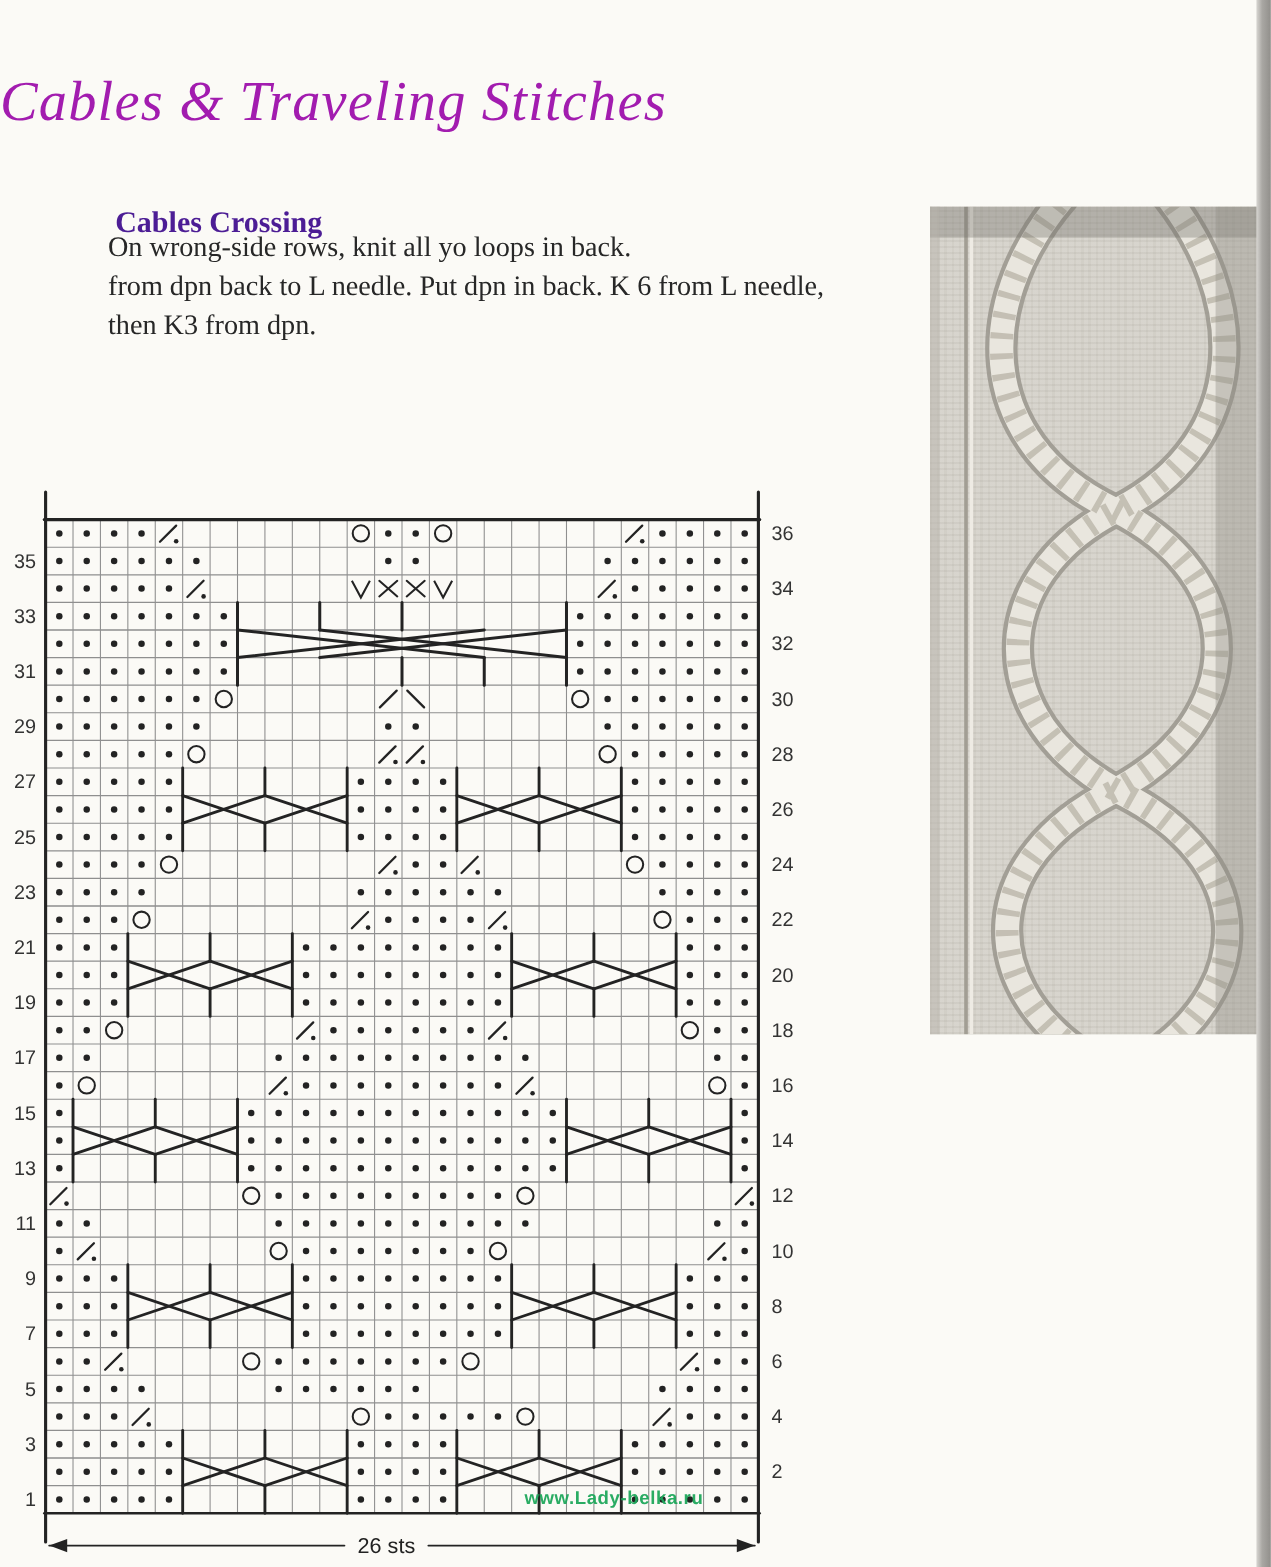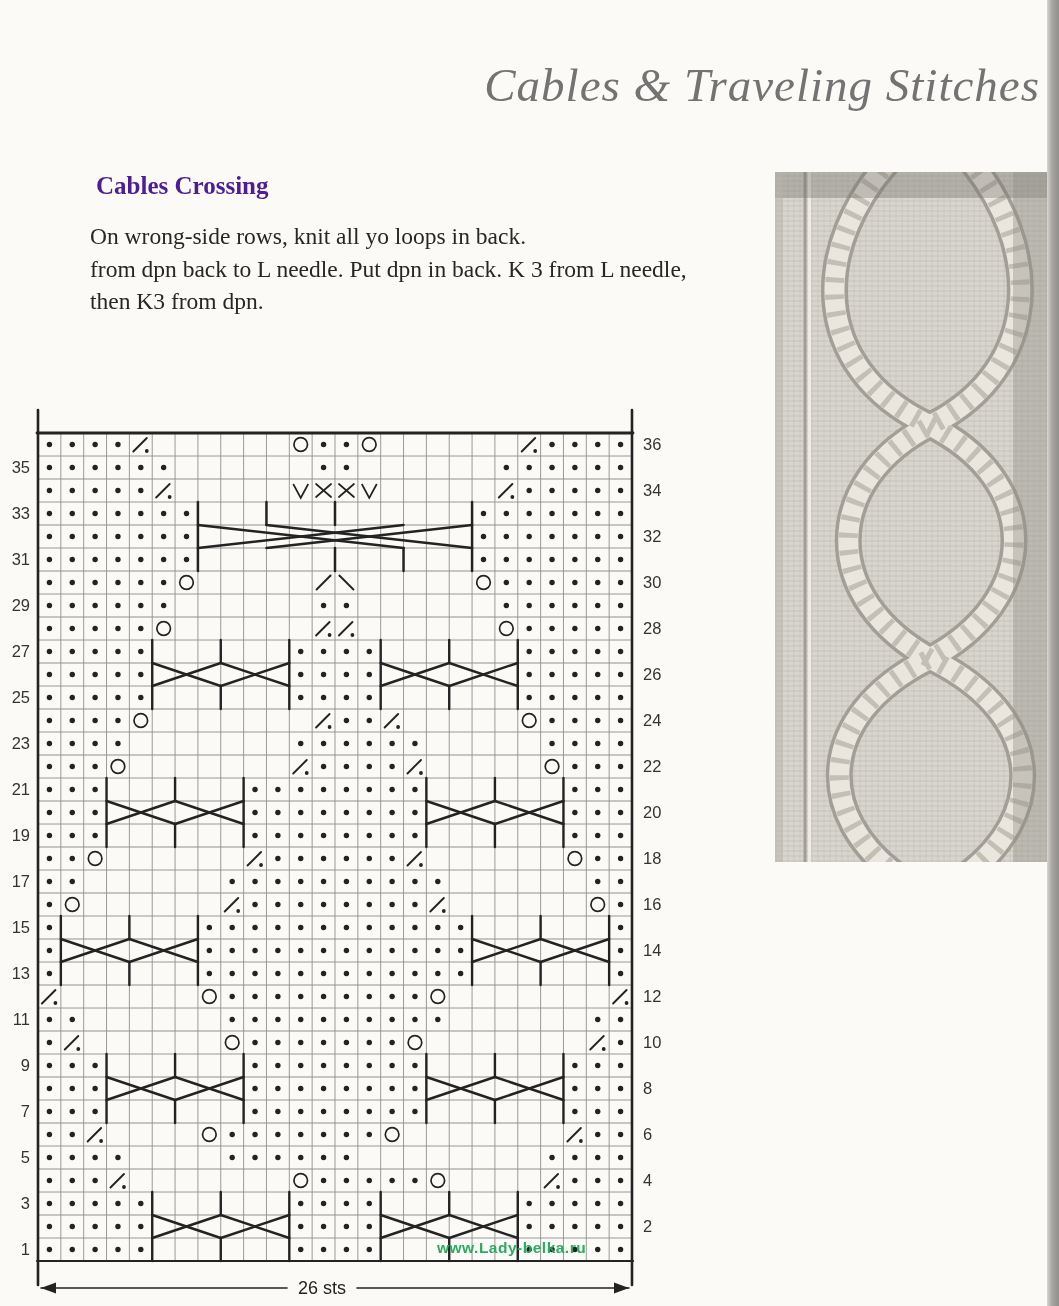--- a/index.html
+++ b/index.html
@@ -1,30 +1,30 @@
 <!DOCTYPE html>
 <html><head>
 <meta charset="utf-8">
 <style>
   html,body{margin:0;padding:0;}
   body{
     width:1059px;height:1306px;position:relative;overflow:hidden;
     background:#fbfaf6;font-family:"Liberation Serif",serif;color:#2e2e2e;
   }
   .page-title{
-    position:absolute;top:58px;left:0;width:1040px;text-align:right;
-    font-style:italic;font-size:47px;letter-spacing:1px;color:#737373;
+    position:absolute;top:58px;left:0;width:1040px;text-align:left;
+    font-style:italic;font-size:47px;letter-spacing:1px;color:#a21caf;
     font-family:"Liberation Serif",serif;
   }
   .section-heading{
     position:absolute;top:172px;left:96px;
     font-weight:bold;font-size:25px;color:#4c1d95;
   }
   .section-body{
-    position:absolute;top:220px;left:90px;width:650px;
+    position:absolute;top:190px;left:90px;width:650px;
     font-size:23.5px;line-height:32.5px;color:#272727;
   }
   .chart-layer{position:absolute;top:0;left:0;}
   .photo-frame{
     position:absolute;left:775px;top:172px;width:273px;height:690px;
     background:
       repeating-linear-gradient(0deg, rgba(90,85,75,0.05) 0 2px, rgba(255,255,255,0.04) 2px 5px),
       repeating-linear-gradient(90deg, rgba(90,85,75,0.04) 0 2px, rgba(255,255,255,0.03) 2px 6px),
       #d5d2ca;
     overflow:hidden;
@@ -37,21 +37,21 @@
 </style>
 </head>
 <body>
 
 <div class="page-title">Cables &amp; Traveling Stitches</div>
 
 <div class="section-heading">Cables Crossing</div>
 
 <div class="section-body">
   <div>On wrong-side rows, knit all yo loops in back.</div>
-  <div>from dpn back to L needle. Put dpn in back. K 3 from L needle,</div>
+  <div>from dpn back to L needle. Put dpn in back. K 6 from L needle,</div>
   <div>then K3 from dpn.</div>
 </div>
 
 <svg class="chart-layer" width="1059" height="1306" viewBox="0 0 1059 1306">
     <g>
       <line x1="60.846000000000004" y1="433" x2="60.846000000000004" y2="1261" stroke="#8f8f8f" stroke-width="0.9" stroke-linecap="round"></line>
       <line x1="83.69200000000001" y1="433" x2="83.69200000000001" y2="1261" stroke="#8f8f8f" stroke-width="0.9" stroke-linecap="round"></line>
       <line x1="106.538" y1="433" x2="106.538" y2="1261" stroke="#8f8f8f" stroke-width="0.9" stroke-linecap="round"></line>
       <line x1="129.38400000000001" y1="433" x2="129.38400000000001" y2="1261" stroke="#8f8f8f" stroke-width="0.9" stroke-linecap="round"></line>
       <line x1="152.23000000000002" y1="433" x2="152.23000000000002" y2="1261" stroke="#8f8f8f" stroke-width="0.9" stroke-linecap="round"></line>

